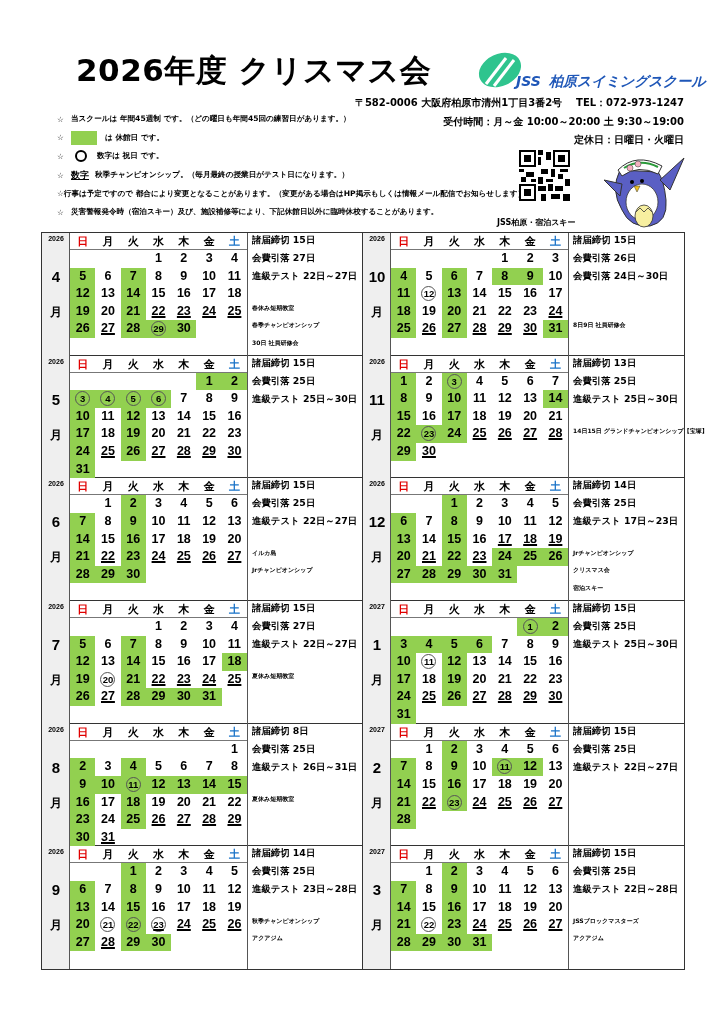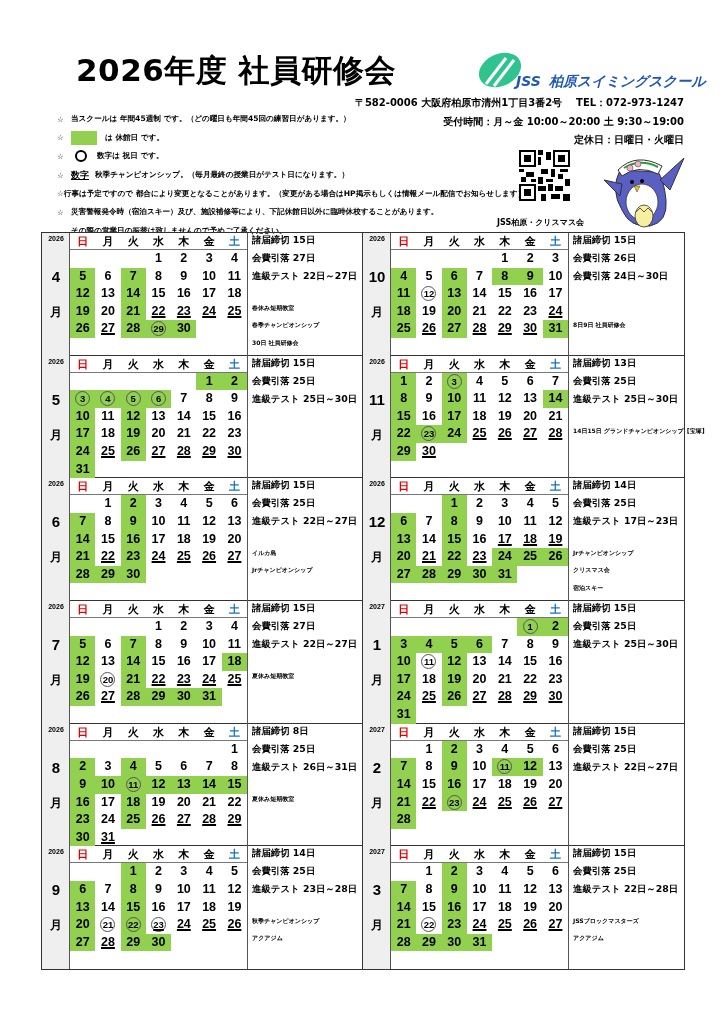--- a/index.html
+++ b/index.html
@@ -38,21 +38,21 @@
   .day.g { background: #92d050; }
   .day.u span { text-decoration: underline; text-decoration-thickness: 1.5px; }
   .day.h span { display: inline-block; width: 15px; height: 15px; line-height: 13px; border: 1px solid #555; border-radius: 50%; font-size: 9.5px; }
   .events { grid-column: 9; grid-row: 1 / span 7; border-left: 1.5px solid #555; padding-left: 3px; position: relative; }
   .ev { position: absolute; left: 4px; font-size: 9.4px; font-weight: bold; white-space: nowrap; font-family: "DejaVu Sans", sans-serif; }
   .ev.small { font-size: 6px; }
 </style>
 </head>
 <body>
 
-<div class="title">2026年度 社員研修会</div>
+<div class="title">2026年度 クリスマス会</div>
 
 <div class="logo">
   <svg width="60" height="45" viewBox="0 0 60 45">
     <ellipse cx="24" cy="20" rx="22" ry="16" fill="#2fc48e" transform="rotate(-25 24 20)"></ellipse>
     <path d="M10 34 L30 8" stroke="#fff" stroke-width="3"></path>
     <path d="M18 36 L38 10" stroke="#fff" stroke-width="3"></path>
   </svg>
   <div class="logo-text">
     <span class="jss">JSS</span><span>柏原スイミングスクール</span>
   </div>
@@ -84,23 +84,20 @@
       <span class="ul">数字</span>
       <span>秋季チャンピオンシップ。（毎月最終の授業日がテスト日になります。）</span>
     </div>
   <div class="note">
       <span class="star">☆</span>
       <span>行事は予定ですので 都合により変更となることがあります。（変更がある場合はHP掲示もしくは情報メール配信でお知らせします）</span>
     </div>
   <div class="note">
       <span class="star">☆</span>
       <span>災害警報発令時（宿泊スキー）及び、施設補修等により、下記休館日以外に臨時休校することがあります。</span>
-    </div>
-  <div class="note indent">
-      <span>その際の営業日の振替は致しませんので予めご了承ください。</span>
     </div>
 </div>
 
 <svg class="qr" viewBox="0 0 21 21" shape-rendering="crispEdges">
   <rect width="21" height="21" fill="#fff"></rect>
   <g fill="#000">
     <rect x="0" y="0" width="7" height="7"></rect>
       <rect x="1" y="1" width="5" height="5" fill="#fff"></rect>
       <rect x="2" y="2" width="3" height="3"></rect>
     <rect x="14" y="0" width="7" height="7"></rect>
@@ -124,21 +121,21 @@
     <rect x="8" y="15" width="3" height="2"></rect>
       <rect x="12" y="14" width="2" height="3"></rect>
       <rect x="15" y="15" width="3" height="2"></rect>
     <rect x="9" y="18" width="2" height="3"></rect>
       <rect x="13" y="18" width="4" height="2"></rect>
       <rect x="18" y="18" width="3" height="3"></rect>
     <rect x="1" y="11" width="2" height="2"></rect>
       <rect x="5" y="12" width="2" height="1"></rect>
   </g>
 </svg>
-<div class="hp-label">JSS柏原・クリスマス会</div>
+<div class="hp-label">JSS柏原・宿泊スキー</div>
 
 <svg class="mascot" viewBox="0 0 88 82">
   <path d="M20 20 Q10 40 22 60 Q30 78 50 76 Q68 72 66 50 Q64 30 58 22 Z" fill="#5a5fc4" stroke="#333" stroke-width="1"></path>
   <path d="M60 30 L84 8 L70 40 Z" fill="#5a5fc4" stroke="#333" stroke-width="1"></path>
   <path d="M22 34 L4 30 L20 46 Z" fill="#5a5fc4" stroke="#333" stroke-width="1"></path>
   <ellipse cx="42" cy="52" rx="16" ry="18" fill="#fff" stroke="#333" stroke-width="0.8"></ellipse>
   <path d="M18 20 Q36 2 62 16 L58 24 Q38 14 22 26 Z" fill="#fff" stroke="#333" stroke-width="1"></path>
   <path d="M24 18 Q40 8 58 17" stroke="#2a9a3a" stroke-width="2" fill="none"></path>
   <circle cx="30" cy="18" r="3" fill="#f4b0c0" stroke="#333" stroke-width="0.5"></circle>
   <circle cx="38" cy="14" r="3" fill="#f4b0c0" stroke="#333" stroke-width="0.5"></circle>

